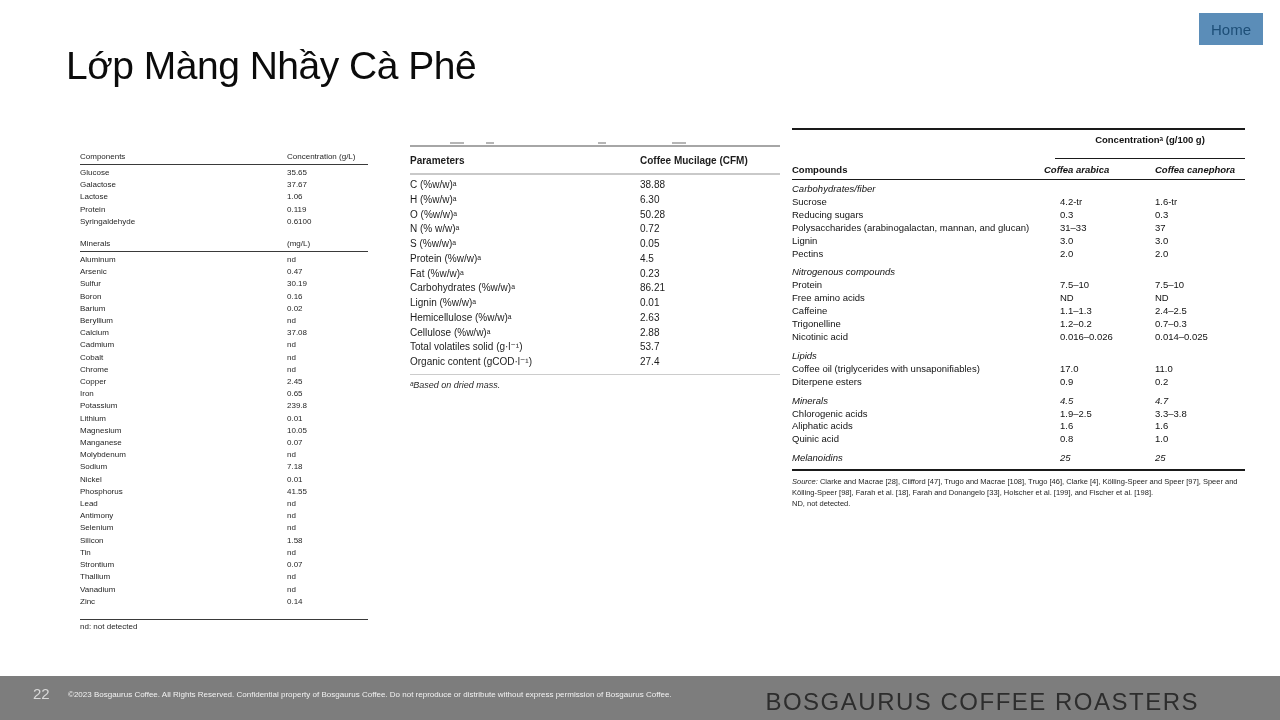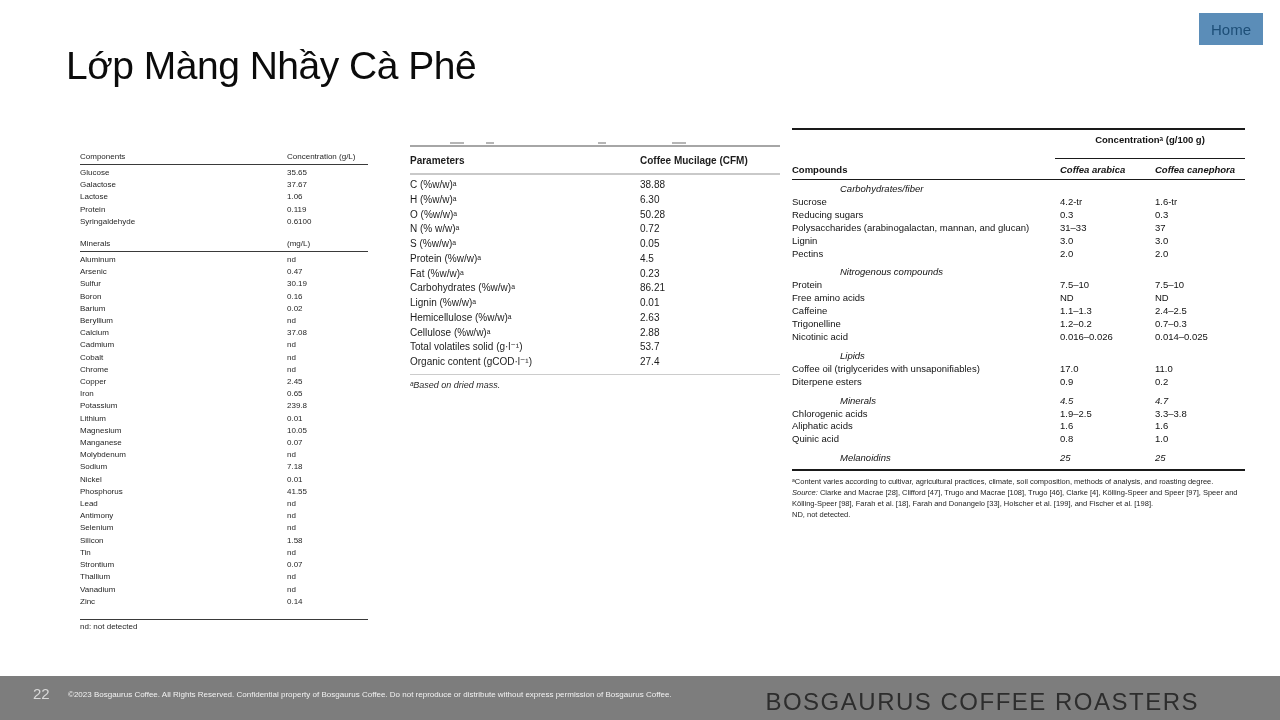--- a/index.html
+++ b/index.html
@@ -35,27 +35,27 @@
   .m-val { width:122px; text-align:left; }
   .m-rows { padding:3px 0 4px; border-bottom:1px solid #cccccc; }
   .m-note { font-style:italic; font-size:9px; padding-top:5px; color:#2a2a2a; }
   .m-cite { position:absolute; left:408px; top:420px; width:362px; font-size:7.5px; line-height:10.6px; color:#2e2e2e; }
 
   
   .rtable { position:absolute; left:792px; top:128px; width:453px; font-size:9.5px; color:#121212; }
   .r-box { border-top:2.5px solid #1a1a1a; border-bottom:2.5px solid #1a1a1a; }
   .r-conc { margin-left:263px; width:190px; text-align:center; font-weight:bold; border-bottom:1px solid #1a1a1a; padding:4px 0 13px; }
   .r-cols { display:flex; border-bottom:1px solid #1a1a1a; padding:5px 0 4px; font-weight:bold; }
-  .r-cols .r-a, .r-cols .r-c { font-style:italic; }
+  .r-cols .r-a, .r-cols .r-c { font-style:italic;margin-left:16px; }
   .r-body { padding:2px 0 4px; }
   .r-row { display:flex; line-height:12.9px; }
   .r-label { flex:1; padding-right:4px; }
   .r-a { width:95px; }
   .r-c { width:90px; }
-  .r-row.sec { font-style:italic; margin-top:6px;margin-left:48px; }
+  .r-row.sec { font-style:italic; margin-top:6px; }
   .r-body .r-row.sec:first-child { margin-top:1px; }
   .r-foot { padding-top:6px; font-size:7.5px; line-height:10.8px; color:#242424; }
   .r-foot .src { font-style:italic; }
 
   
   .footer { position:absolute; left:0; top:676px; width:1280px; height:44px; background:#7d7d7d; }
   .page-num { position:absolute; left:33px; top:9px; color:#d9d9d9; font-size:15px; }
   .copyright { position:absolute; left:68px; top:14px; color:#f2f2f2; font-size:8px; white-space:nowrap; }
   .brand { position:absolute; right:81px; top:12px; color:#2d2d2d; font-size:24px; letter-spacing:1.5px; white-space:nowrap; }
 </style>
@@ -414,21 +414,20 @@
           <span class="r-c">1.0</span>
         </div>
           <div class="r-row sec">
           <span class="r-label">Melanoidins</span>
           <span class="r-a">25</span>
           <span class="r-c">25</span>
         </div>
         </div>
     </div>
     <div class="r-foot">
-      <div>ᵃContent varies according to cultivar, agricultural practices, climate, soil composition, methods of analysis, and roasting degree.</div>
       <div><span class="src">Source:</span><span> Clarke and Macrae [28], Clifford [47], Trugo and Macrae [108], Trugo [46], Clarke [4], Kölling-Speer and Speer [97], Speer and Kölling-Speer [98], Farah et al. [18], Farah and Donangelo [33], Holscher et al. [199], and Fischer et al. [198].</span></div>
       <div>ND, not detected.</div>
     </div>
   </div>
 
   <div class="footer">
     <span class="page-num">22</span>
     <span class="copyright">©2023 Bosgaurus Coffee. All Rights Reserved. Confidential property of Bosgaurus Coffee. Do not reproduce or distribute without express permission of Bosgaurus Coffee.</span>
     <span class="brand">BOSGAURUS COFFEE ROASTERS</span>
   </div>

